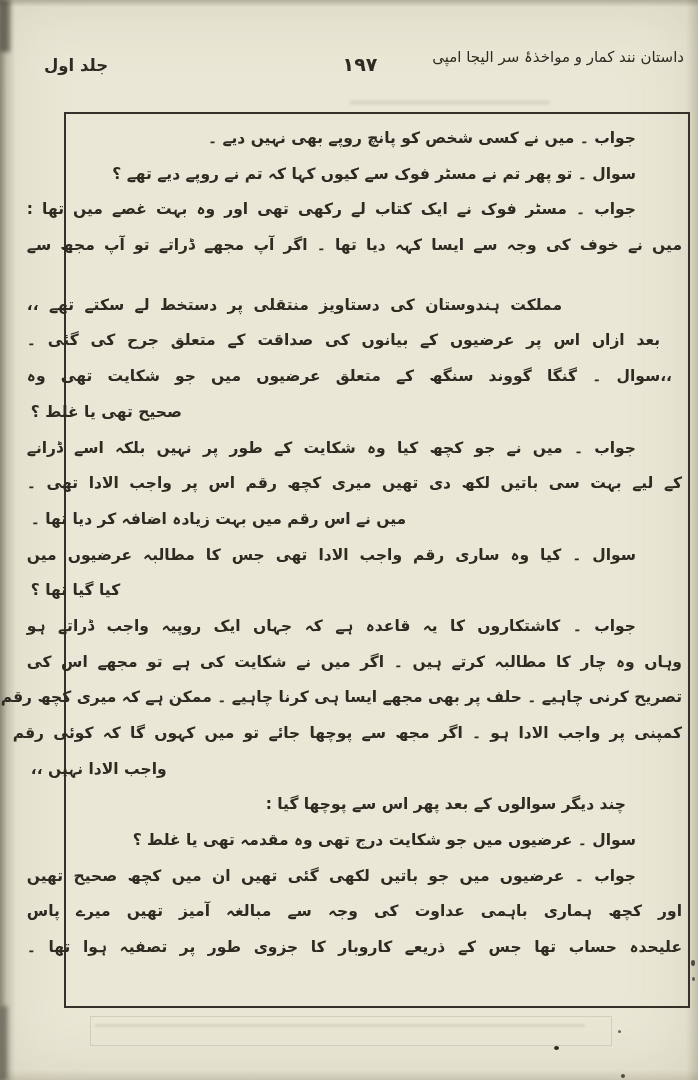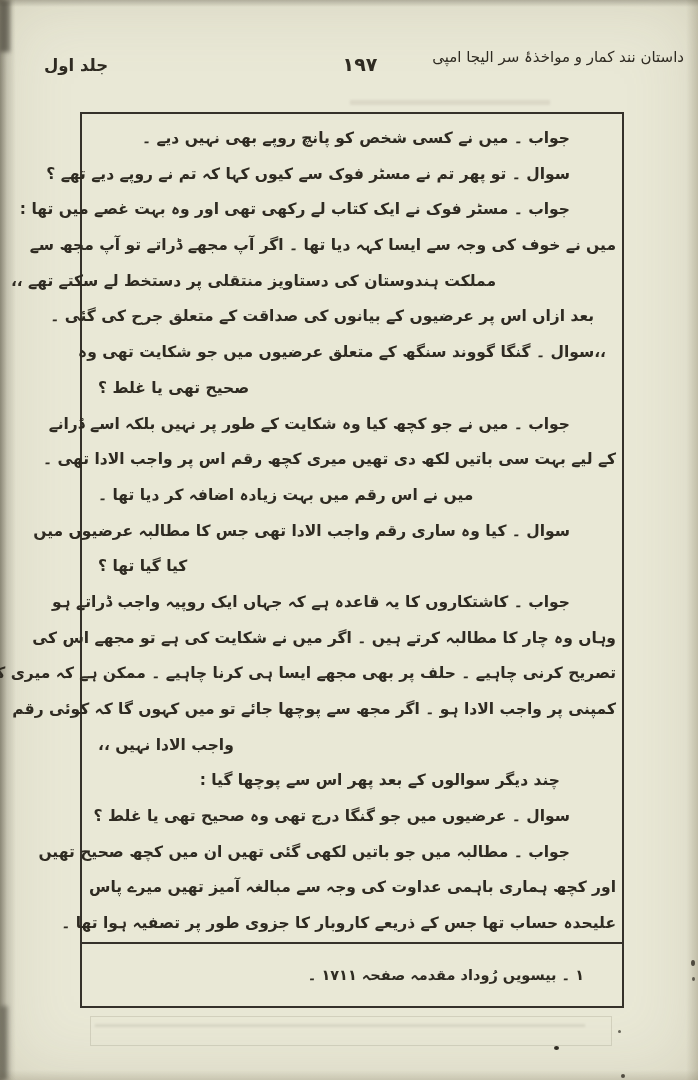--- a/index.html
+++ b/index.html
@@ -23,39 +23,39 @@
   .corner-blotch{position:absolute;left:0;top:0;width:10px;height:52px;background:rgba(48,44,34,.55);filter:blur(2px);}
   .corner-blotch-b{position:absolute;left:0;top:1006px;width:8px;height:74px;background:rgba(48,44,34,.4);filter:blur(2px);}
 
   
   .hdr-title{position:absolute;top:48px;right:14px;font-size:15px;font-weight:400;letter-spacing:.5px;}
   .hdr-page{position:absolute;top:53px;left:319px;width:82px;text-align:center;font-size:19px;font-weight:700;letter-spacing:3px;}
   .hdr-vol{position:absolute;top:56px;left:44px;font-size:16.5px;font-weight:700;}
 
   
   .textbox{
-    position:absolute;left:80px;top:112px;width:544px;height:896px;
+    position:absolute;left:64px;top:112px;width:626px;height:896px;
     border:2px solid #35312a;box-sizing:border-box;
-    display:flex;flex-direction:column;
+    display:flex;flex-direction:row;
   }
   .body-lines{height:828px;box-sizing:border-box;padding:7px 6px 0 12px;}
   .line{
     height:35.7px;line-height:35.7px;
     font-size:15.5px;font-weight:700;
     white-space:nowrap;direction:rtl;
     overflow:visible;
   }
   .j{text-align:justify;text-align-last:justify;}
   .r{text-align:right;}
   .l{text-align:left;padding-left:4px;}
   .i10{padding-right:10px;}
   .i22{padding-right:22px;}
   .i46{padding-right:46px;}
   .i56{padding-right:56px;}
-  .pr120{padding-right:120px;}
+  .pr120{padding-right:120px;margin-top:24px;}
   .bleed{width:calc(100% + 26px);margin-left:-26px;}
   .bleed14{width:calc(100% + 14px);margin-left:-14px;padding-left:12px;}
 
   .divider{border-top:2px solid #35312a;height:0;}
   .footnote-area{flex:1;display:flex;align-items:center;justify-content:flex-start;}
   .footnote-text{
     width:100%;height:62px;line-height:62px;
     text-align:right;padding-right:38px;box-sizing:border-box;
     font-size:14.5px;font-weight:700;white-space:nowrap;direction:rtl;
   }
@@ -98,22 +98,22 @@
       <div class="line j">کے لیے بہت سی باتیں لکھ دی تھیں میری کچھ رقم اس پر واجب الادا تھی ۔</div>
       <div class="line l">میں نے اس رقم میں بہت زیادہ اضافہ کر دیا تھا ۔</div>
       <div class="line j i46">سوال ۔ کیا وہ ساری رقم واجب الادا تھی جس کا مطالبہ عرضیوں میں</div>
       <div class="line l">کیا گیا تھا ؟</div>
       <div class="line j i46">جواب ۔ کاشتکاروں کا یہ قاعدہ ہے کہ جہاں ایک روپیہ واجب ڈراتے ہو</div>
       <div class="line j">وہاں وہ چار کا مطالبہ کرتے ہیں ۔ اگر میں نے شکایت کی ہے تو مجھے اس کی</div>
       <div class="line j bleed">تصریح کرنی چاہیے ۔ حلف پر بھی مجھے ایسا ہی کرنا چاہیے ۔ ممکن ہے کہ میری کچھ رقم</div>
       <div class="line j bleed14">کمپنی پر واجب الادا ہو ۔ اگر مجھ سے پوچھا جائے تو میں کہوں گا کہ کوئی رقم</div>
       <div class="line l">واجب الادا نہیں ،،</div>
       <div class="line r i56">چند دیگر سوالوں کے بعد پھر اس سے پوچھا گیا :</div>
-      <div class="line r i46">سوال ۔ عرضیوں میں جو گنگا درج تھی وہ صحیح تھی یا غلط ؟</div>
-      <div class="line j i46">جواب ۔ مطالبہ میں جو باتیں لکھی گئی تھیں ان میں کچھ صحیح تھیں</div>
+      <div class="line r i46">سوال ۔ عرضیوں میں جو شکایت درج تھی وہ مقدمہ تھی یا غلط ؟</div>
+      <div class="line j i46">جواب ۔ عرضیوں میں جو باتیں لکھی گئی تھیں ان میں کچھ صحیح تھیں</div>
       <div class="line j">اور کچھ ہماری باہمی عداوت کی وجہ سے مبالغہ آمیز تھیں میرے پاس</div>
       <div class="line j">علیحدہ حساب تھا جس کے ذریعے کاروبار کا جزوی طور پر تصفیہ ہوا تھا ۔</div>
     </div>
     <div class="divider"></div>
     <div class="footnote-area">
       <div class="footnote-text">۱ ۔ بیسویں رُوداد مقدمہ صفحہ ۱۷۱۱ ۔</div>
     </div>
   </div>
 
   <div class="ghost-box"></div>

